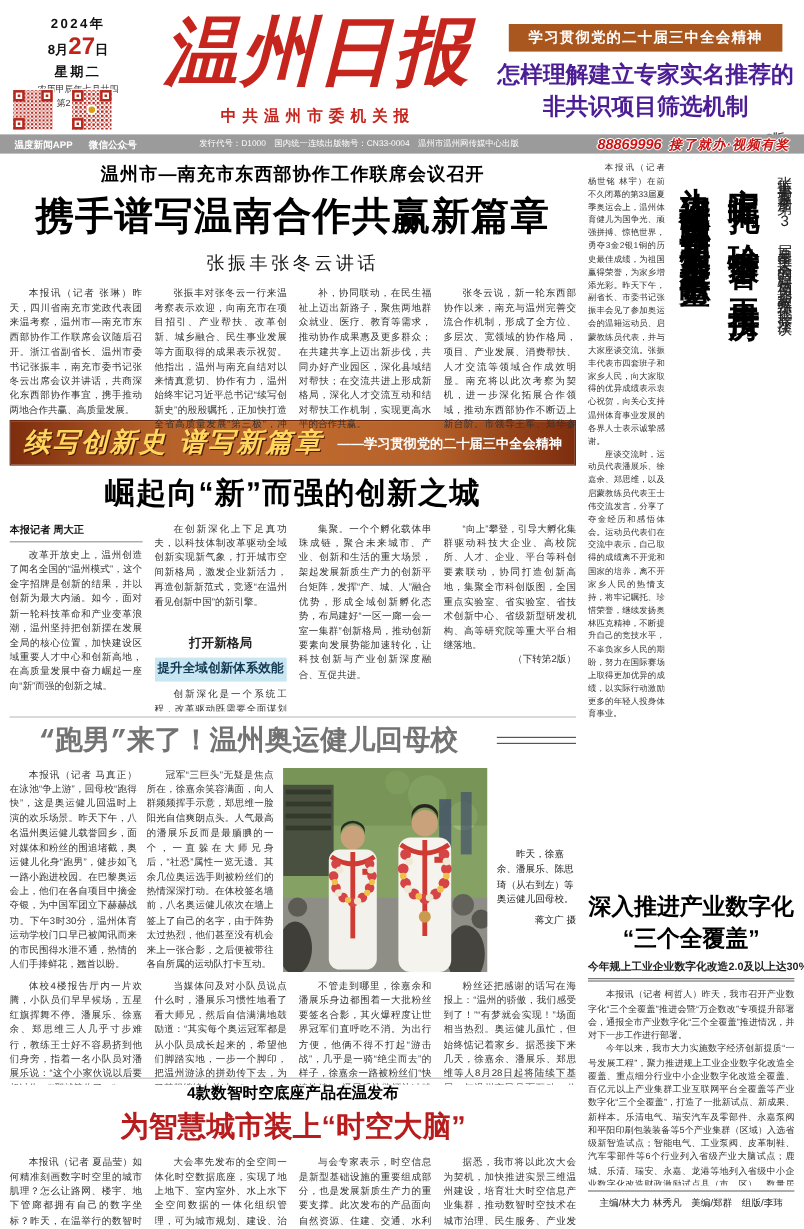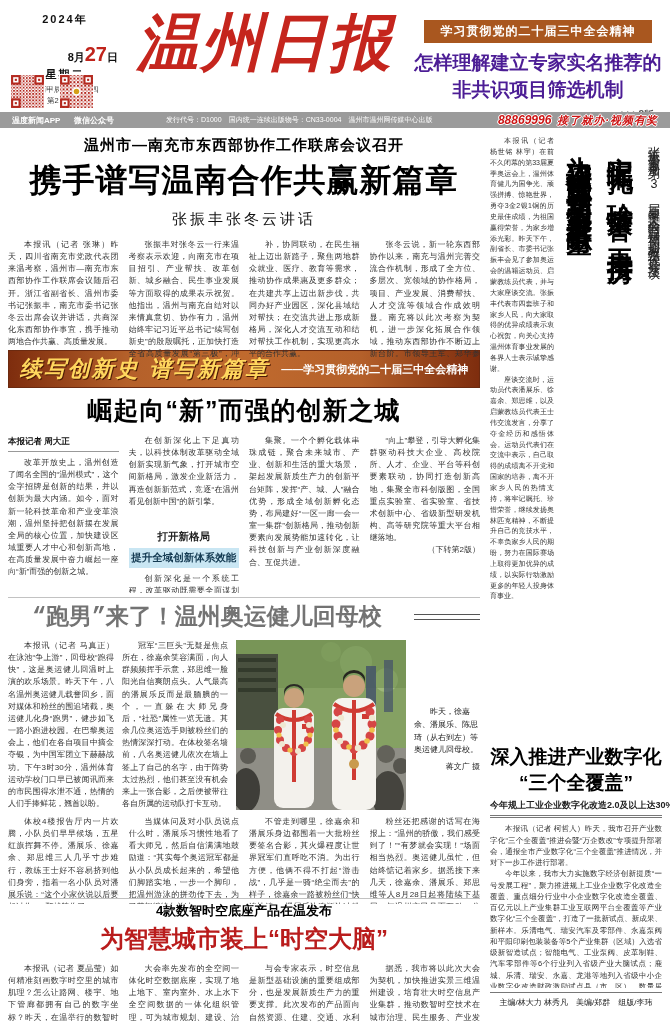--- a/index.html
+++ b/index.html
@@ -8,21 +8,21 @@
     width:670px; height:1024px; overflow:hidden;
     font-family:"Liberation Sans","DejaVu Sans",sans-serif;
     color:#222;
   }
   .page { position:relative; width:670px; height:1024px; overflow:hidden; background:#fff; }
 
   
   .masthead { position:absolute; top:0; left:0; width:670px; height:100px; }
   .date-block { position:absolute; left:12px; top:12px; width:106px; text-align:center; color:#111; }
   .d-year { font-size:11px; font-weight:bold; letter-spacing:2px; }
-  .d-day  { font-size:11px; font-weight:bold; margin-top:16px;text-align:right; }
+  .d-day  { font-size:11px; font-weight:bold; margin-top:1px; }
   .d-day .big { font-size:20px; color:#c0241c; font-weight:900; }
   .d-week { font-size:11px; font-weight:bold; margin-top:1px; letter-spacing:2px; }
   .d-lunar { font-size:7.5px; margin-top:3px; color:#333; }
   .d-issue { font-size:7.5px; margin-top:1px; color:#333; }
   .qr-row { position:absolute; left:10px; top:74px; display:flex; gap:14px; }
   .qr { width:35px; height:35px; background:#fff; }
   .paper-title {
     position:absolute; left:122px; top:4px; width:285px; text-align:center;
     font-family:"DejaVu Serif","Liberation Serif",serif;
     font-weight:900; font-style:italic; font-size:62px; line-height:1.25;
@@ -180,20 +180,21 @@
             <rect x="1" y="23" width="9" height="9" fill="#b4291f"></rect>
             <rect x="3" y="25" width="5" height="5" fill="#fff"></rect>
             <rect x="4.5" y="26.5" width="2" height="2" fill="#b4291f"></rect>
           </g>
         <circle cx="16.5" cy="16.5" r="4" fill="#fff"></circle>
           <circle cx="16.5" cy="16.5" r="2.6" fill="#d4a017"></circle>
       </svg>
     </div>
 
     <div class="paper-title">温州日报</div>
+    <div class="paper-organ">中共温州市委机关报</div>
 
     <div class="tr-box">
       <div class="tr-banner">学习贯彻党的二十届三中全会精神</div>
       <div class="tr-h">
         <div>怎样理解建立专家实名推荐的</div>
         <div>非共识项目筛选机制</div>
       </div>
       <div class="tr-ref">&gt;&gt;&gt;8版</div>
     </div>
   </div>

